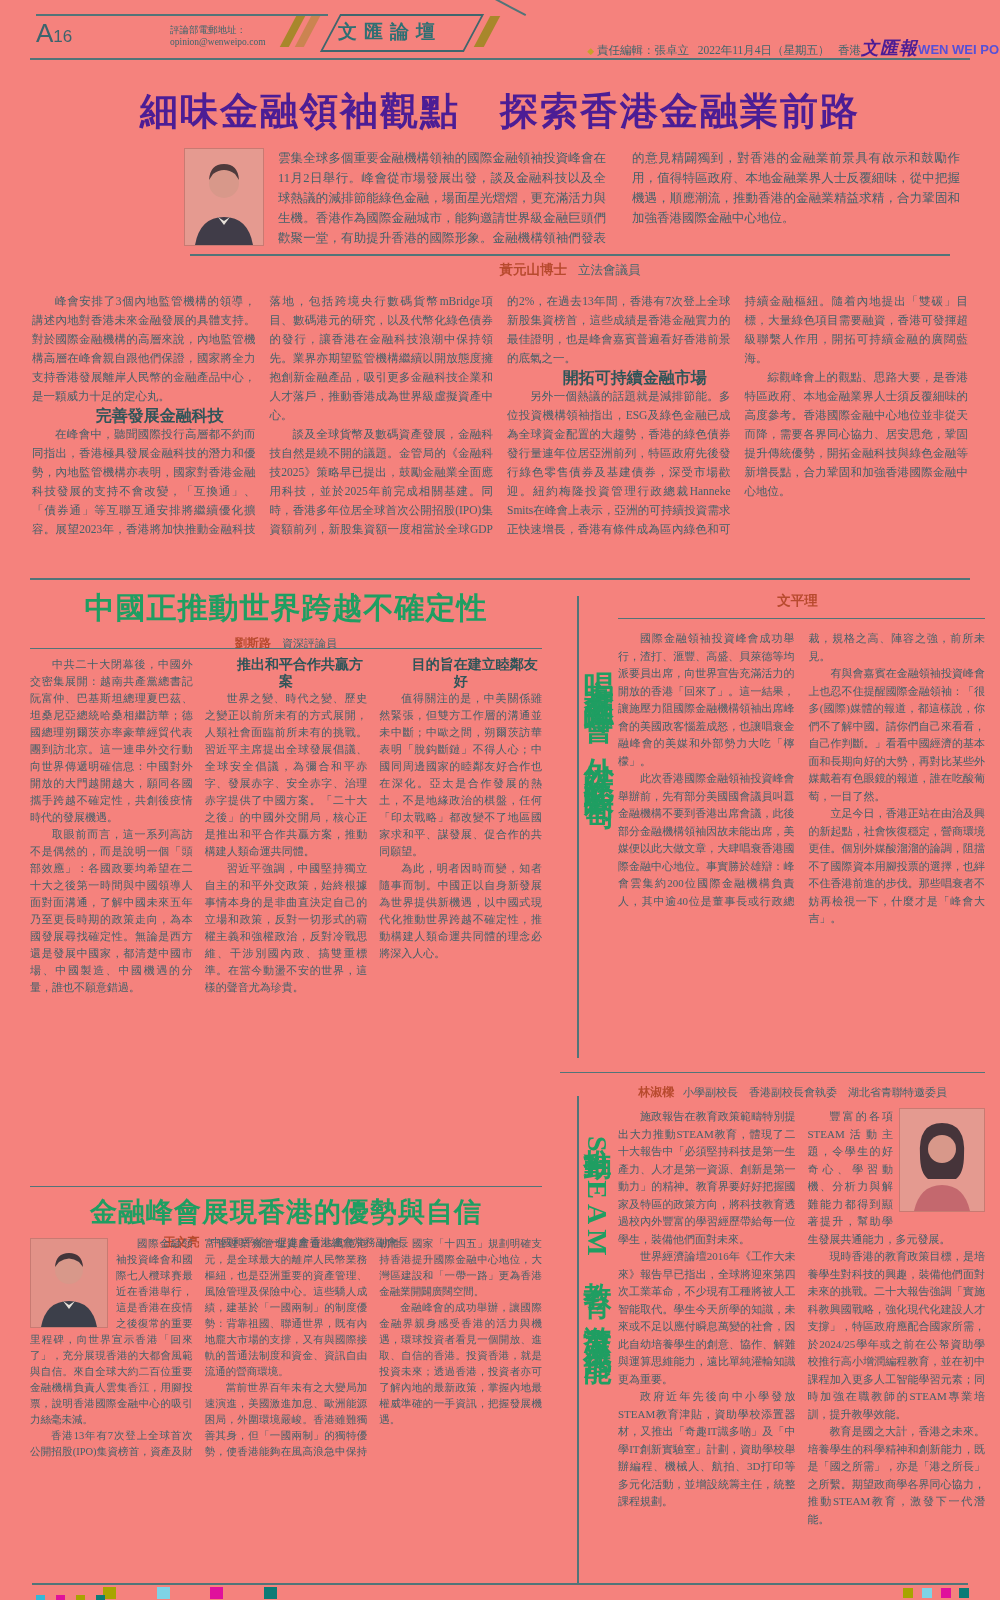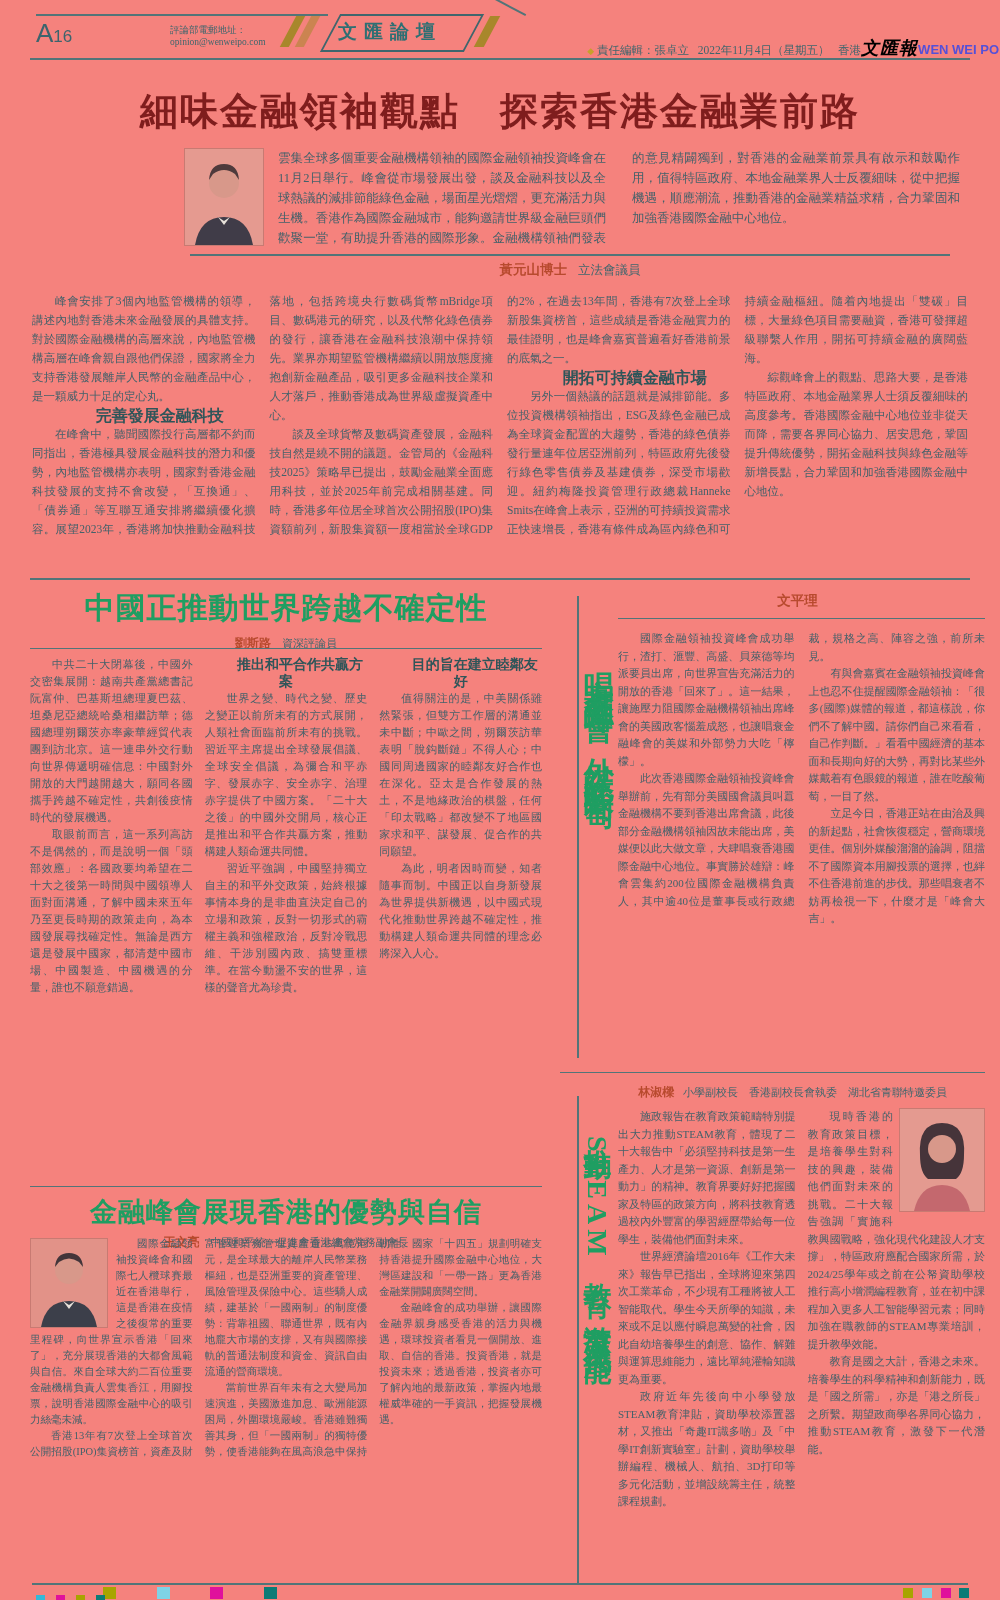--- a/index.html
+++ b/index.html
@@ -10,25 +10,25 @@
   .hdr-pageno{position:absolute;left:36px;top:18px;font-size:26px;color:#3c646d;font-family:"Liberation Sans",sans-serif;}
   .hdr-pageno small{font-size:17px;}
   .hdr-email{position:absolute;left:170px;top:24px;font-size:9.5px;line-height:12px;color:#3f666d;}
   .banner{position:absolute;left:330px;top:14px;width:140px;height:34px;border:2px solid #3f666d;
           transform:skewX(-28deg);background:transparent;}
   .banner-text{position:absolute;left:338px;top:19px;width:130px;text-align:left;font-size:19px;font-weight:bold;
           letter-spacing:7px;color:#2e6f73;font-family:"Liberation Sans",sans-serif;}
   .gold{position:absolute;background:#a8872b;transform:skewX(-28deg);}
   .hdr-right{position:absolute;right:34px;top:36px;font-size:11.5px;color:#3f666d;white-space:nowrap;}
   .hdr-right .diamond{color:#c8a02c;font-size:9px;}
-  .logo-cn{color:#000000;font-weight:bold;font-style:italic;font-size:18px;letter-spacing:1px;}
+  .logo-cn{color:#4c1d95;font-weight:bold;font-style:italic;font-size:18px;letter-spacing:1px;}
   .logo-en{color:#5550d8;font-weight:bold;font-size:13px;font-family:"Liberation Sans",sans-serif;}
   
   .main-title{position:absolute;left:0;top:86px;width:1000px;text-align:center;font-size:38px;font-weight:bold;
-          color:#7f1d1d;letter-spacing:2px;}
+          color:#4c1d95;letter-spacing:2px;}
   .byline{text-align:center;font-size:12.5px;color:#3f666d;}
   .byline .name{color:#b84a2e;font-weight:bold;font-size:13.5px;margin-right:8px;}
   .subhead{font-size:16px;font-weight:bold;text-align:center;color:#2f5559;margin:8px 0;text-indent:0;}
   .art-title{font-weight:bold;color:#1f9e62;text-align:center;letter-spacing:1px;}
   
   .lead-row{position:absolute;left:184px;top:148px;width:776px;height:102px;display:flex;gap:14px;}
   .portrait{flex:none;border:1px solid #c87a72;}
   .lead-text{column-count:2;column-gap:26px;font-size:12.5px;line-height:20px;text-align:justify;height:102px;overflow:hidden;}
   
   .cols{text-align:justify;overflow:hidden;}
@@ -183,20 +183,21 @@
       <p>世界經濟論壇2016年《工作大未來》報告早已指出，全球將迎來第四次工業革命，不少現有工種將被人工智能取代。學生今天所學的知識，未來或不足以應付瞬息萬變的社會，因此自幼培養學生的創意、協作、解難與運算思維能力，遠比單純灌輸知識更為重要。</p>
       <p>政府近年先後向中小學發放STEAM教育津貼，資助學校添置器材，又推出「奇趣IT識多啲」及「中學IT創新實驗室」計劃，資助學校舉辦編程、機械人、航拍、3D打印等多元化活動，並增設統籌主任，統整課程規劃。</p>
     </div>
     <div class="art5-col">
       <svg class="float-photo-r" width="84" height="102" viewBox="0 0 84 102">
         <rect width="84" height="102" fill="#e49a90"></rect>
         <path d="M20 46 q-2-32 22-32 q24 0 22 32 q0 18-8 24 l-28 0 q-8-6-8-24 z" fill="#46343a"></path>
         <circle cx="42" cy="40" r="14" fill="#d8988a"></circle>
         <path d="M14 102 q6-26 28-26 q22 0 28 26 z" fill="#c4686e"></path>
       </svg>
+      <p>豐富的各項STEAM活動主題，令學生的好奇心、學習動機、分析力與解難能力都得到顯著提升，幫助學生發展共通能力，多元發展。</p>
       <p>現時香港的教育政策目標，是培養學生對科技的興趣，裝備他們面對未來的挑戰。二十大報告強調「實施科教興國戰略，強化現代化建設人才支撐」，特區政府應配合國家所需，於2024/25學年或之前在公帑資助學校推行高小增潤編程教育，並在初中課程加入更多人工智能學習元素；同時加強在職教師的STEAM專業培訓，提升教學效能。</p>
       <p>教育是國之大計，香港之未來。培養學生的科學精神和創新能力，既是「國之所需」，亦是「港之所長」之所繫。期望政商學各界同心協力，推動STEAM教育，激發下一代潛能。</p>
     </div>
   </div>
 
   <div class="hairline" style="left:32px;top:1583px;width:936px;height:1.5px"></div>
   <div class="sq" style="left:103px;top:1587px;width:13px;height:12px;background:#a8a400"></div>
   <div class="sq" style="left:157px;top:1587px;width:13px;height:12px;background:#7ed3e6"></div>
   <div class="sq" style="left:210px;top:1587px;width:13px;height:12px;background:#e0119c"></div>
   <div class="sq" style="left:264px;top:1587px;width:13px;height:12px;background:#0d7b76"></div>

